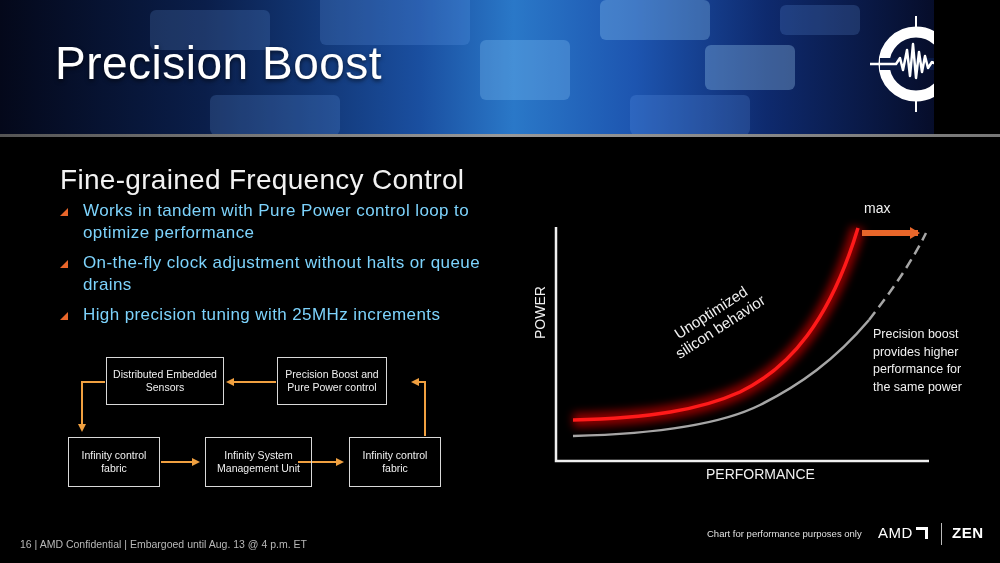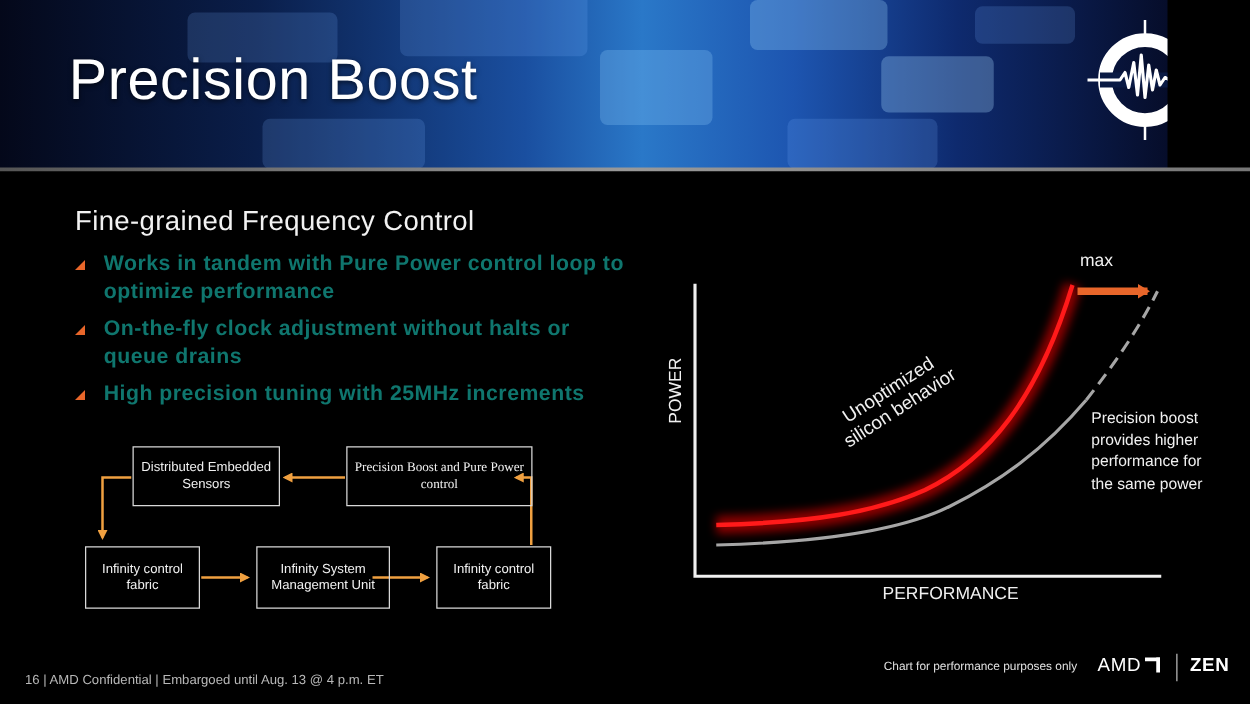--- a/index.html
+++ b/index.html
@@ -3,23 +3,23 @@
 <meta charset="utf-8">
 <style>
   html, body { margin:0; padding:0; background:#000; }
   body { width:1000px; height:563px; position:relative; overflow:hidden; font-family:"Liberation Sans", "DejaVu Sans", sans-serif; color:#fff; }
   .banner { position:absolute; left:0; top:0; width:934px; height:135px; overflow:hidden;
     background: linear-gradient(90deg, #04081a 0%, #0a1e4a 22%, #1a4fa0 45%, #2a78c8 55%, #1d55b0 68%, #0e2a6e 82%, #060d2a 100%); }
   .banner-border { position:absolute; left:0; top:134px; width:1000px; height:3px; background:linear-gradient(90deg,#555,#999,#777); }
   .tile { position:absolute; border-radius:6px; background:rgba(120,180,255,0.18); }
   .title { position:absolute; left:55px; top:36px; font-size:46px; color:#fff; letter-spacing:0.5px; text-shadow:0 2px 4px rgba(0,0,0,0.6); }
   .logo { position:absolute; left:866px; top:14px; width:100px; height:100px; }
-  .subheading { position:absolute; left:60px; top:164px; font-size:22px; color:#f2f2f2; letter-spacing:0.3px; }
+  .subheading { position:absolute; left:60px; top:164px; font-size:28px; color:#f2f2f2; letter-spacing:0.3px; }
   .bullets { position:absolute; left:60px; top:200px; width:450px; margin:0; padding:0; list-style:none; }
-  .bullets li { position:relative; padding-left:23px; font-size:17px; line-height:22px; margin-bottom:8px; color:#0f766e; letter-spacing:0.4px;font-weight:bold; }
+  .bullets li { position:relative; padding-left:23px; font-size:17px; line-height:22px; margin-bottom:8px; color:#7dd3fc; letter-spacing:0.4px; }
   .bullet-mark { position:absolute; left:0; top:8px; width:0; height:0; border-left:8px solid transparent; border-bottom:8px solid #e8662a; }
   .box { position:absolute; border:1px solid #d9d9d9; display:flex; align-items:center; justify-content:center; text-align:center; font-size:10.5px; line-height:13px; color:#f0f0f0; box-sizing:border-box; }
   .diagram-svg, .chart-svg { position:absolute; left:0; top:0; }
   .axis-label { position:absolute; font-size:14px; color:#f0f0f0; }
   .power-label { left:515px; top:306px; transform:rotate(-90deg); transform-origin:center; width:50px; text-align:center; }
   .perf-label { left:706px; top:466px; }
   .max-label { position:absolute; left:864px; top:200px; font-size:14px; color:#f0f0f0; }
   .curve-label { position:absolute; left:660px; top:335px; transform:rotate(-33deg); transform-origin:left top; font-size:15px; line-height:17px; text-align:center; color:#f0f0f0; }
   .note { position:absolute; left:873px; top:326px; font-size:12.5px; line-height:17.5px; color:#f0f0f0; }
   .footer { position:absolute; left:20px; top:538px; font-size:10.5px; color:#b8b8b8; }
@@ -66,21 +66,21 @@
   </defs>
   <g stroke="#f0a040" stroke-width="2" fill="none">
     <line x1="276" y1="382" x2="228" y2="382" marker-end="url(#ah)"></line>
     <polyline points="105,382 82,382 82,430" marker-end="url(#ah)"></polyline>
     <line x1="161" y1="462" x2="198" y2="462" marker-end="url(#ah)"></line>
     <line x1="298" y1="462" x2="342" y2="462" marker-end="url(#ah)"></line>
     <polyline points="425,436 425,382 413,382" marker-end="url(#ah)"></polyline>
   </g>
 </svg>
 <div class="box" style="left:106px;top:357px;width:118px;height:48px;">Distributed Embedded Sensors</div>
-<div class="box" style="left:277px;top:357px;width:149px;height:48px;font-family:Liberation Serif, serif;">Precision Boost and Pure Power control</div>
+<div class="box" style="left:277px;top:357px;width:110px;height:48px;">Precision Boost and Pure Power control</div>
 <div class="box" style="left:68px;top:437px;width:92px;height:50px;padding:0 6px;">Infinity control fabric</div>
 <div class="box" style="left:205px;top:437px;width:107px;height:50px;padding:0 6px;">Infinity System Management Unit</div>
 <div class="box" style="left:349px;top:437px;width:92px;height:50px;padding:0 6px;">Infinity control fabric</div>
 
 <svg class="chart-svg" width="1000" height="563">
   <defs>
     <filter id="glow" x="-20%" y="-20%" width="140%" height="140%">
       <feGaussianBlur stdDeviation="4"></feGaussianBlur>
     </filter>
     <marker id="oah" markerWidth="10" markerHeight="12" refX="8" refY="6" orient="auto" markerUnits="userSpaceOnUse">

